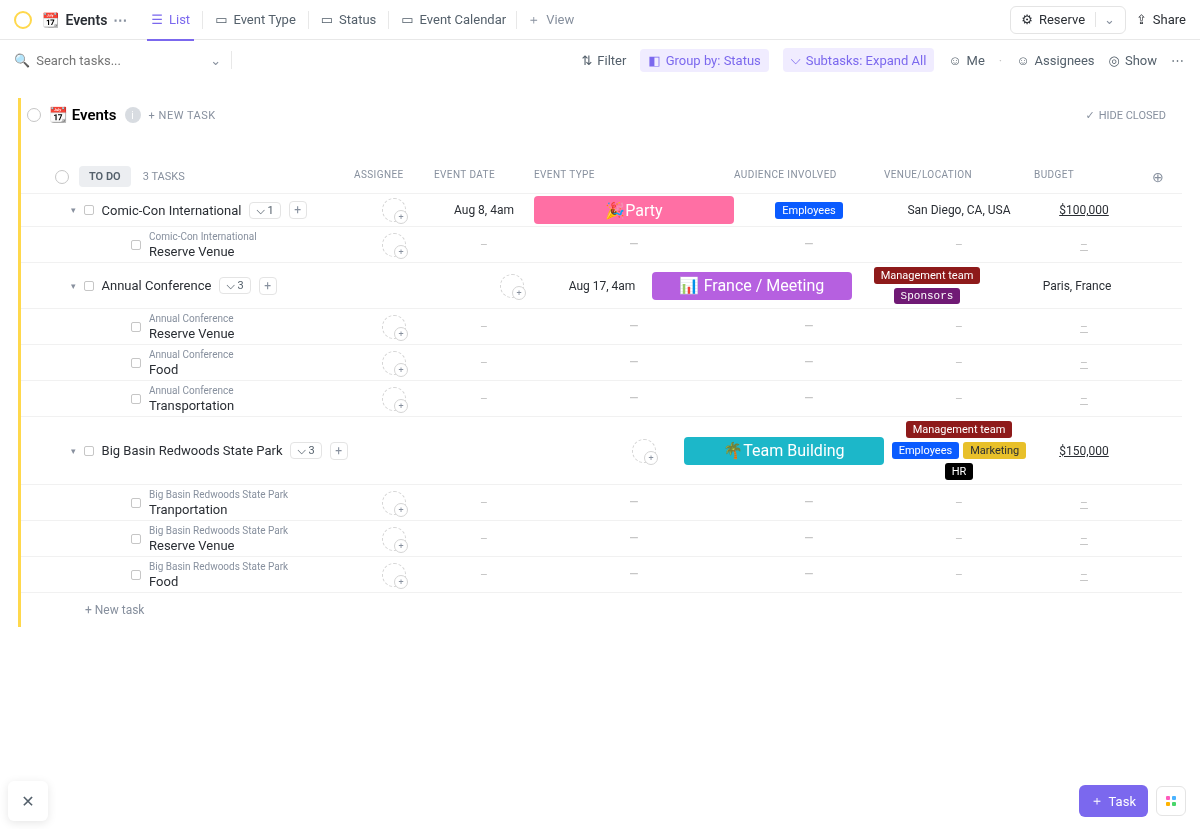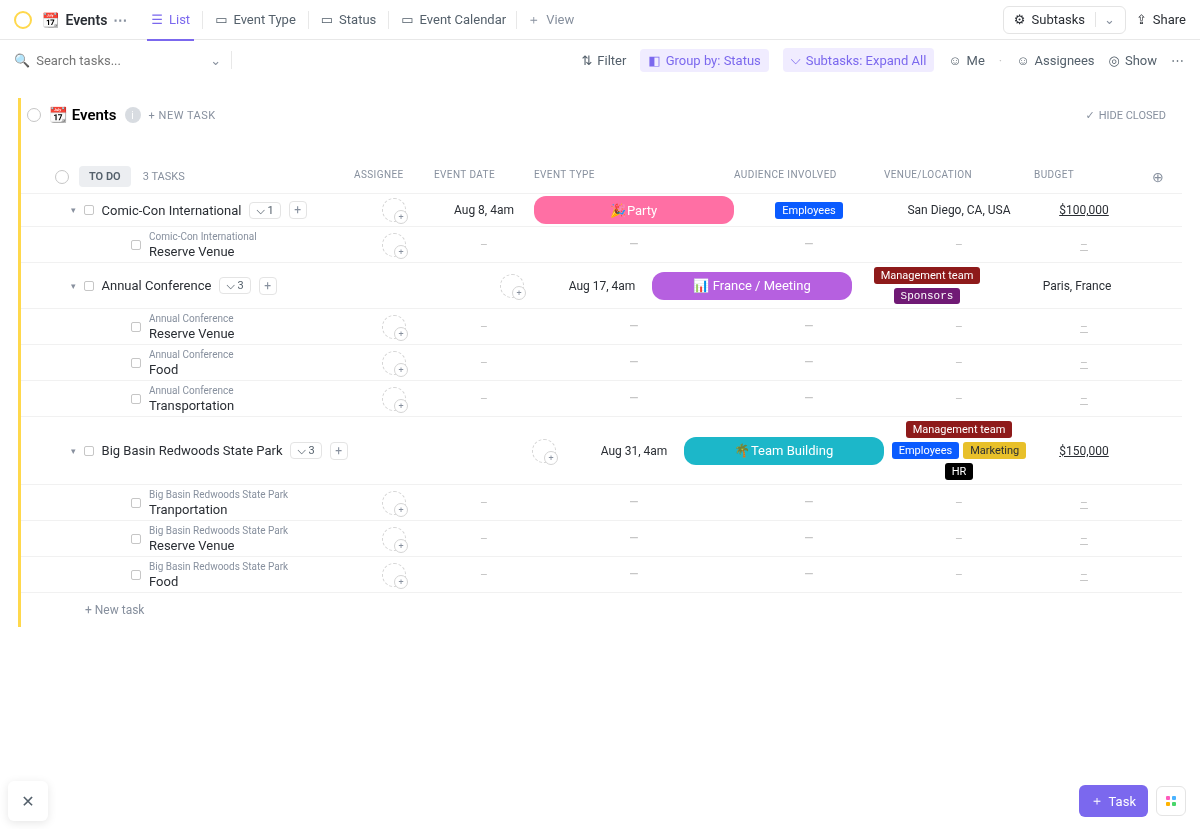--- a/index.html
+++ b/index.html
@@ -72,21 +72,21 @@
 .sub-indent .task-name{font-size:13px;}
 .subtask-stack{display:flex;flex-direction:column;gap:2px;}
 
 .cells{display:flex;align-items:center;}
 .cell{display:flex;align-items:center;justify-content:center;min-height:100%;}
 .assign-c{width:80px;}
 .avatar-dashed{width:24px;height:24px;border:1.5px dashed #d5d5d5;border-radius:50%;position:relative;}
 .avatar-dashed::after{content:"+";position:absolute;right:-3px;bottom:-3px;background:#fff;border:1px solid #d5d5d5;border-radius:50%;width:12px;height:12px;font-size:9px;display:flex;align-items:center;justify-content:center;color:#87909e;}
 .date-c{width:100px;font-size:12px;color:#2a2e34;}
 .type-c{width:200px;padding:2px 0;}
-.type-pill{width:216px;height:28px;border-radius:12px;display:flex;align-items:center;justify-content:center;font-size:13px;color:#fff;}
+.type-pill{width:216px;height:28px;border-radius:4px;display:flex;align-items:center;justify-content:center;font-size:16px;color:#fff;}
 .aud-c{width:150px;display:flex;flex-wrap:wrap;gap:4px;justify-content:center;align-content:center;padding:4px 6px;}
 .tag{font-size:11px;padding:2px 7px;border-radius:3px;color:#fff;}
 .venue-c{width:150px;font-size:12px;color:#2a2e34;text-align:center;white-space:nowrap;overflow:hidden;text-overflow:ellipsis;}
 .budget-c{width:100px;font-size:12px;color:#2a2e34;margin-right:18px;text-decoration:underline;}
 .pad-c{width:30px;}
 .dash{color:#c6c6c6;}
 
 .new-task-row{padding:10px 0 10px 64px;font-size:12px;color:#87909e;cursor:pointer;border-top:1px solid #f1f1f1;}
 
 
@@ -131,21 +131,21 @@
       </div>
     </div>
   <div class="tab-sep"></div>
   <div class="tab-add">
     <span>＋</span>
     <span>View</span>
   </div>
   <div class="top-right">
     <div class="btn-pill">
       <span>⚙</span>
-      <span>Subtasks</span>
+      <span>Reserve</span>
       <span class="pill-caret">⌄</span>
     </div>
     <div class="share-btn">
       <span>⇪</span>
       <span>Share</span>
     </div>
   </div>
 </div>
 
 <div class="filter-bar">
@@ -350,21 +350,20 @@
             <span class="caret">▾</span>
             <span class="sq"></span>
             <span class="task-name">Big Basin Redwoods State Park</span>
             <span class="sub-badge">⌵ 3</span>
             <span class="sub-add">+</span>
           </div>
           <div class="cells">
             <div class="cell assign-c">
               <div class="avatar-dashed"></div>
             </div>
-            <div class="cell date-c">Aug 31, 4am</div>
             <div class="cell type-c">
               <div class="type-pill" style="background:#1cb7c9">🌴Team Building</div>
             </div>
             <div class="cell aud-c">
               <span class="tag" style="background:#8e1a1a;">Management team</span>
               <span class="tag" style="background:#0a5bff;">Employees</span>
               <span class="tag" style="background:#e8c02a;color:#2a2e34">Marketing</span>
               <span class="tag" style="background:#000000;">HR</span>
             </div>
             <div class="cell budget-c">$150,000</div>

